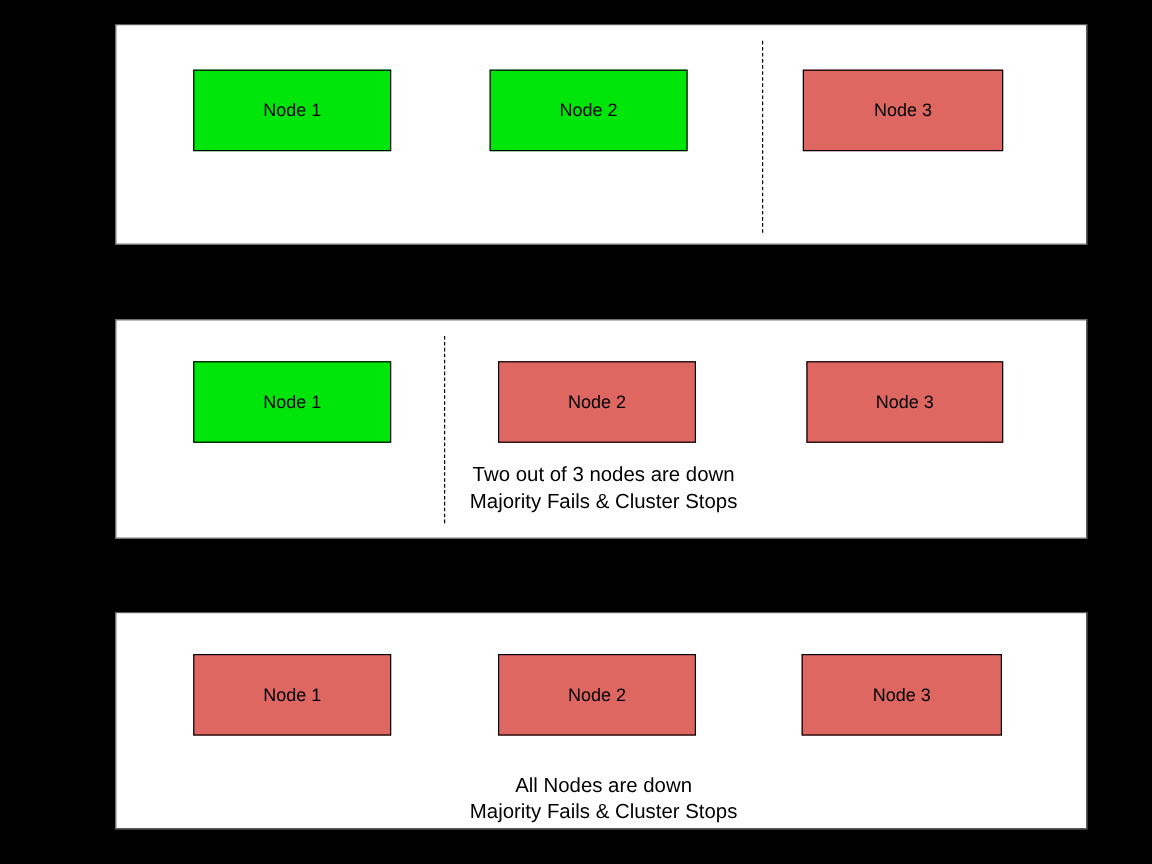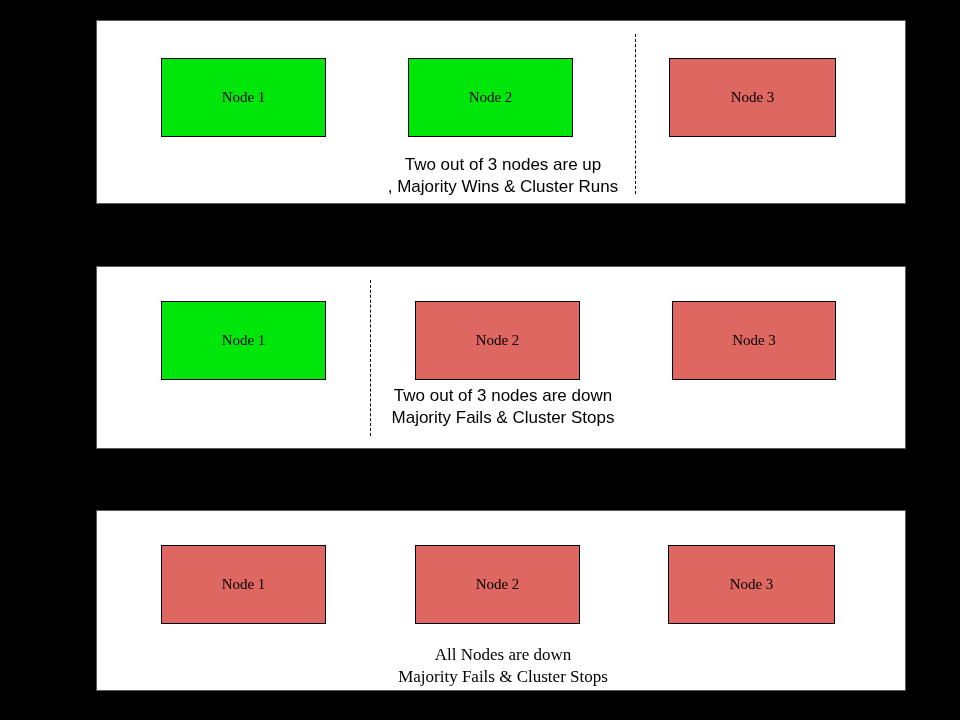--- a/index.html
+++ b/index.html
@@ -18,27 +18,26 @@
     background: #ffffff;
     border: 1px solid #595959;
     box-sizing: border-box;
   }
   .p1 { top: 20px;  height: 184px; }
   .p2 { top: 266px; height: 183px; }
   .p3 { top: 510px; height: 181px; }
 
   .node {
     position: absolute;
-    width: 165px; height: 79px;
+    width: 165px; height: 68px;
     border: 1px solid #000000;
     box-sizing: border-box;
     display: flex; align-items: center; justify-content: center;
     font-size: 15px;
     color: #000000;
-    font-family: Liberation Serif, serif;
   }
   .p1 .n1 { left: 64px;  top: 37px; }
   .p1 .n2 { left: 311px; top: 37px; }
   .p1 .n3 { left: 572px; top: 37px; width: 167px; }
 
   .p2 .n1 { left: 64px;  top: 34px; }
   .p2 .n2 { left: 318px; top: 34px; }
   .p2 .n3 { left: 575px; top: 34px; width: 164px; }
 
   .p3 .n1 { left: 64px;  top: 34px; }
@@ -57,41 +56,37 @@
     position: absolute;
     left: 246px; width: 320px;
     text-align: center;
     font-size: 17px;
     line-height: 22px;
     color: #000000;
     white-space: nowrap;
   }
   .p1 .caption { top: 133px; }
   .p2 .caption { top: 118px; }
-  .p3 .caption { top: 133px; font-family: Liberation Serif, serif; }
+  .p3 .caption { top: 133px; }
 </style>
 </head>
 <body>
 
 <div class="canvas">
 
   <section class="panel p1">
     <div class="node n1" style="background-color: rgb(0, 230, 10);">
       <span>Node 1</span>
     </div>
     <div class="node n2" style="background-color: rgb(0, 230, 10);">
       <span>Node 2</span>
     </div>
     <div class="divider"></div>
     <div class="node n3" style="background-color: rgb(222, 103, 98);">
       <span>Node 3</span>
-    </div>
-    <div class="caption">
-      <div>Two out of 3 nodes are up</div>
-      <div>, Majority Wins &amp; Cluster Runs</div>
     </div>
   </section>
 
   <section class="panel p2">
     <div class="node n1" style="background-color: rgb(0, 230, 10);">
       <span>Node 1</span>
     </div>
     <div class="divider"></div>
     <div class="node n2" style="background-color: rgb(222, 103, 98);">
       <span>Node 2</span>

